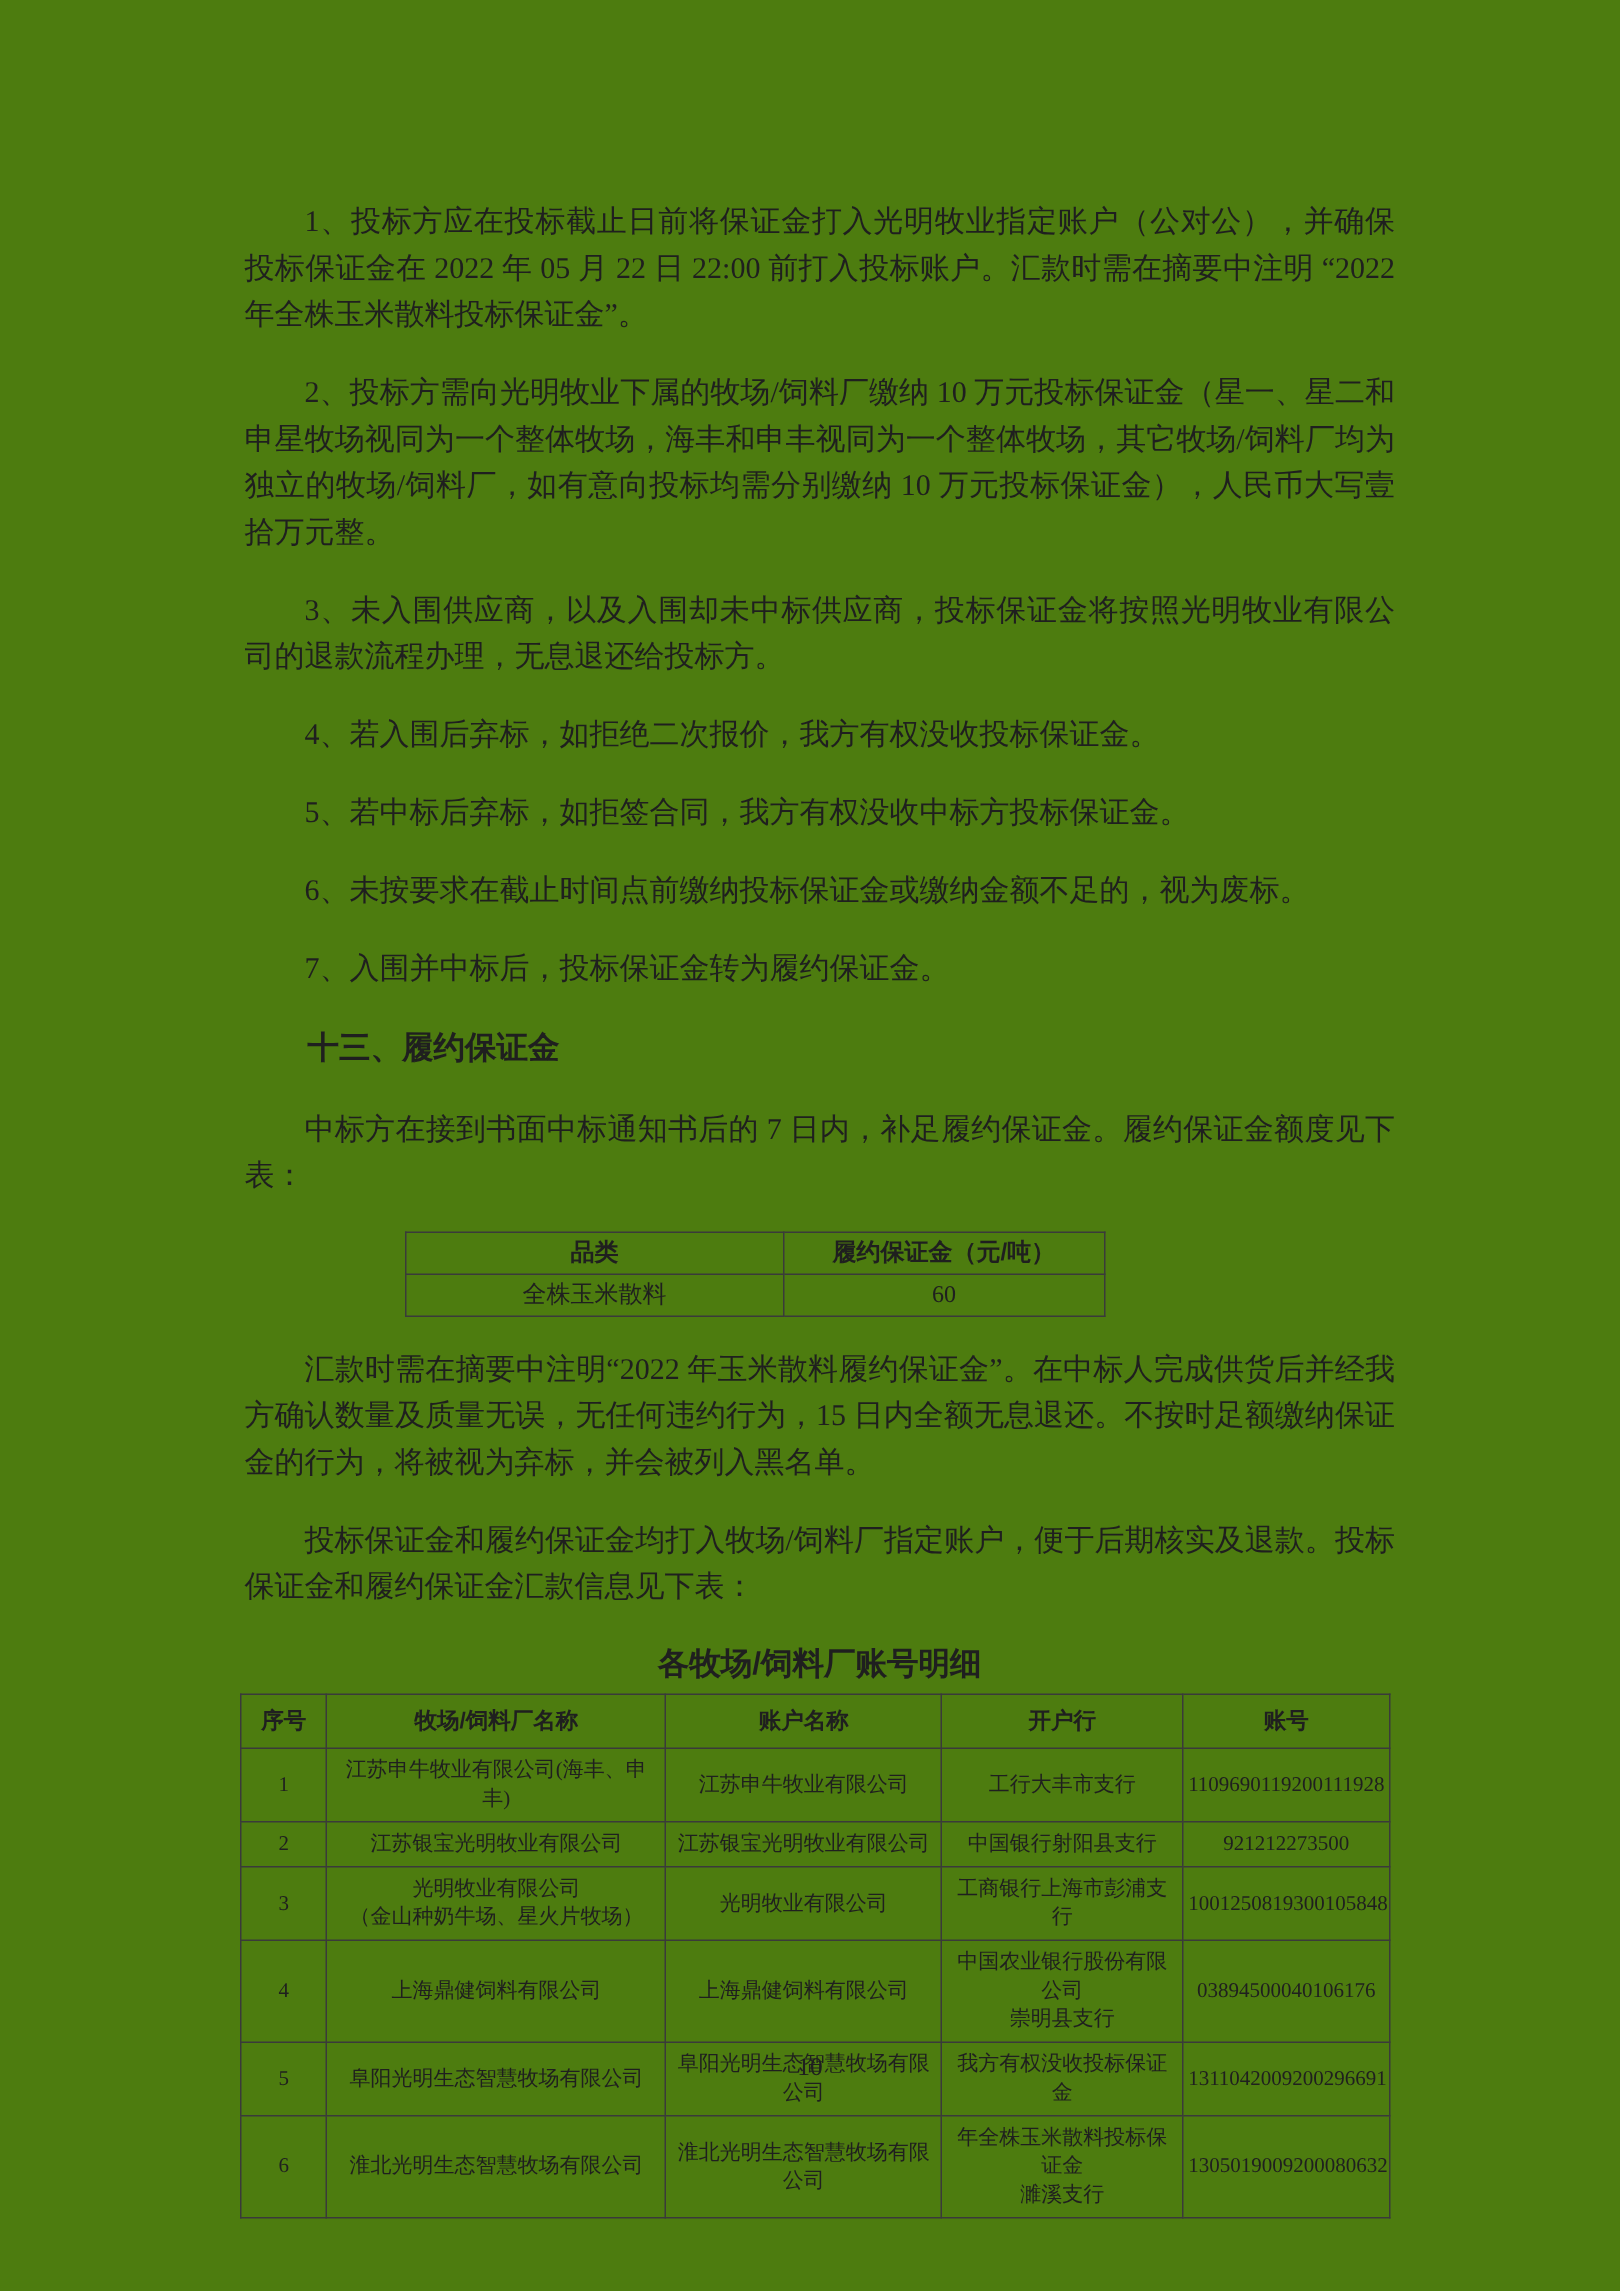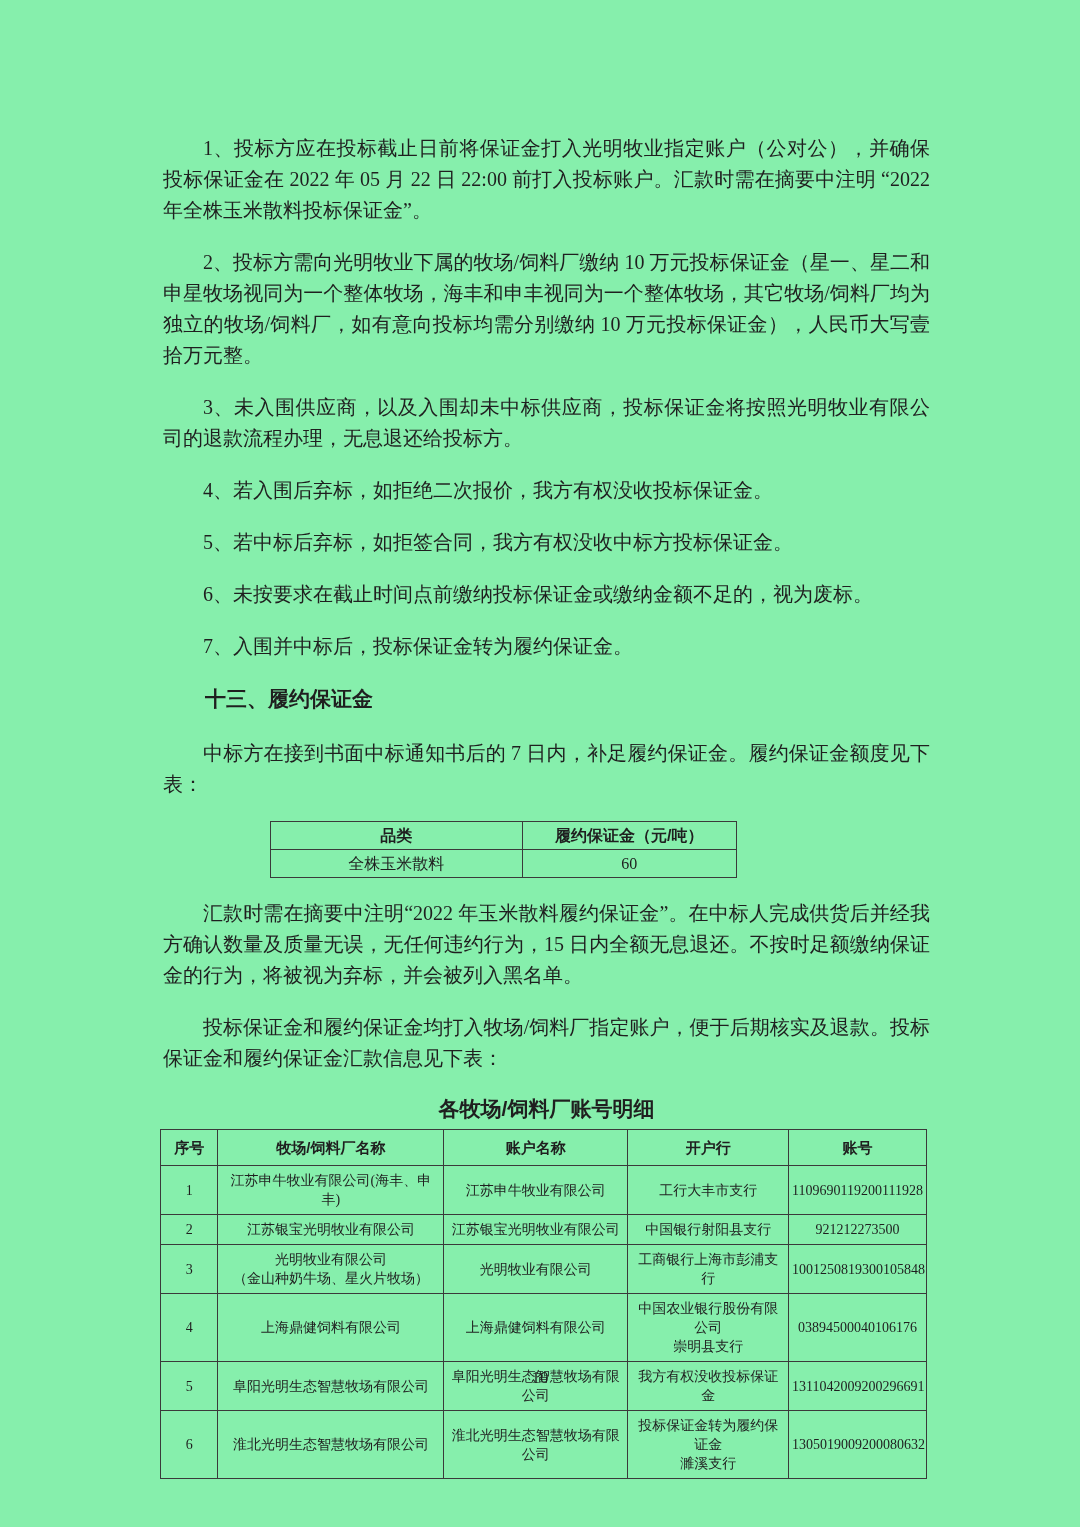--- a/index.html
+++ b/index.html
@@ -1,20 +1,20 @@
 <!DOCTYPE html>
 <html lang="zh"><head>
 <meta charset="utf-8">
 <style>
   html,body{margin:0;padding:0;background:#e9e9e9;}
   .page{
     position:relative;
     width:1080px;height:1527px;
     margin:0 auto;
-    background:#86efac;
+    background:#4d7c0f;
     color:#1f1f1f;
     font-family:"Liberation Serif","DejaVu Serif",serif;
     overflow:hidden;
     box-sizing:border-box;
     padding:133px 150px 0 163px;
   }
   .para{
     margin:0 0 21px 0;
     font-size:20px;
     line-height:31px;
@@ -183,21 +183,21 @@
           <td>阜阳光明生态智慧牧场有限公司</td>
           <td>阜阳光明生态智慧牧场有限公司</td>
           <td>我方有权没收投标保证金</td>
           <td>1311042009200296691</td>
         </tr>
 
         <tr>
           <td>6</td>
           <td>淮北光明生态智慧牧场有限公司</td>
           <td>淮北光明生态智慧牧场有限公司</td>
-          <td>投标保证金转为履约保证金
+          <td>年全株玉米散料投标保证金
 濉溪支行</td>
           <td>1305019009200080632</td>
         </tr>
       </tbody>
   </table>
 
   <div class="page-number">10</div>
 
 </div>
 

